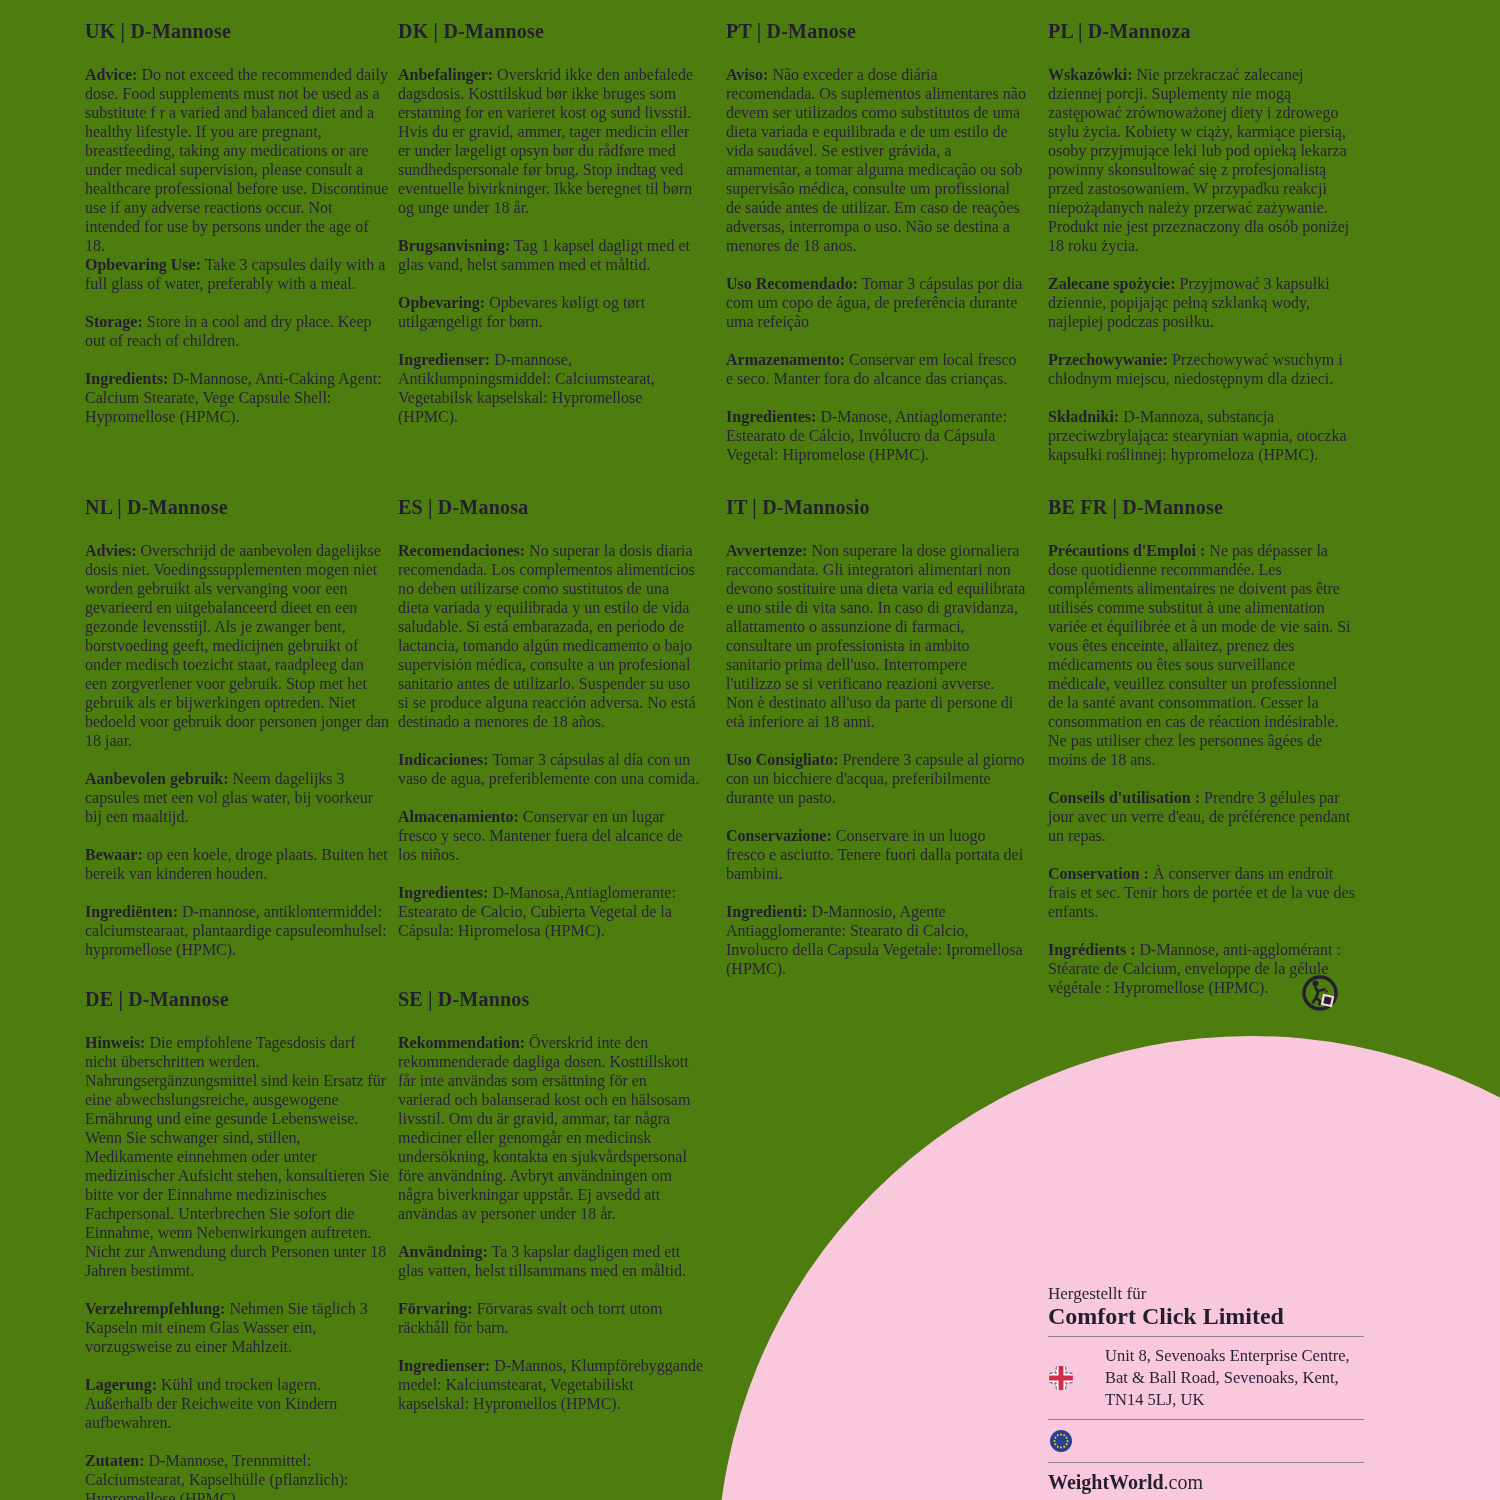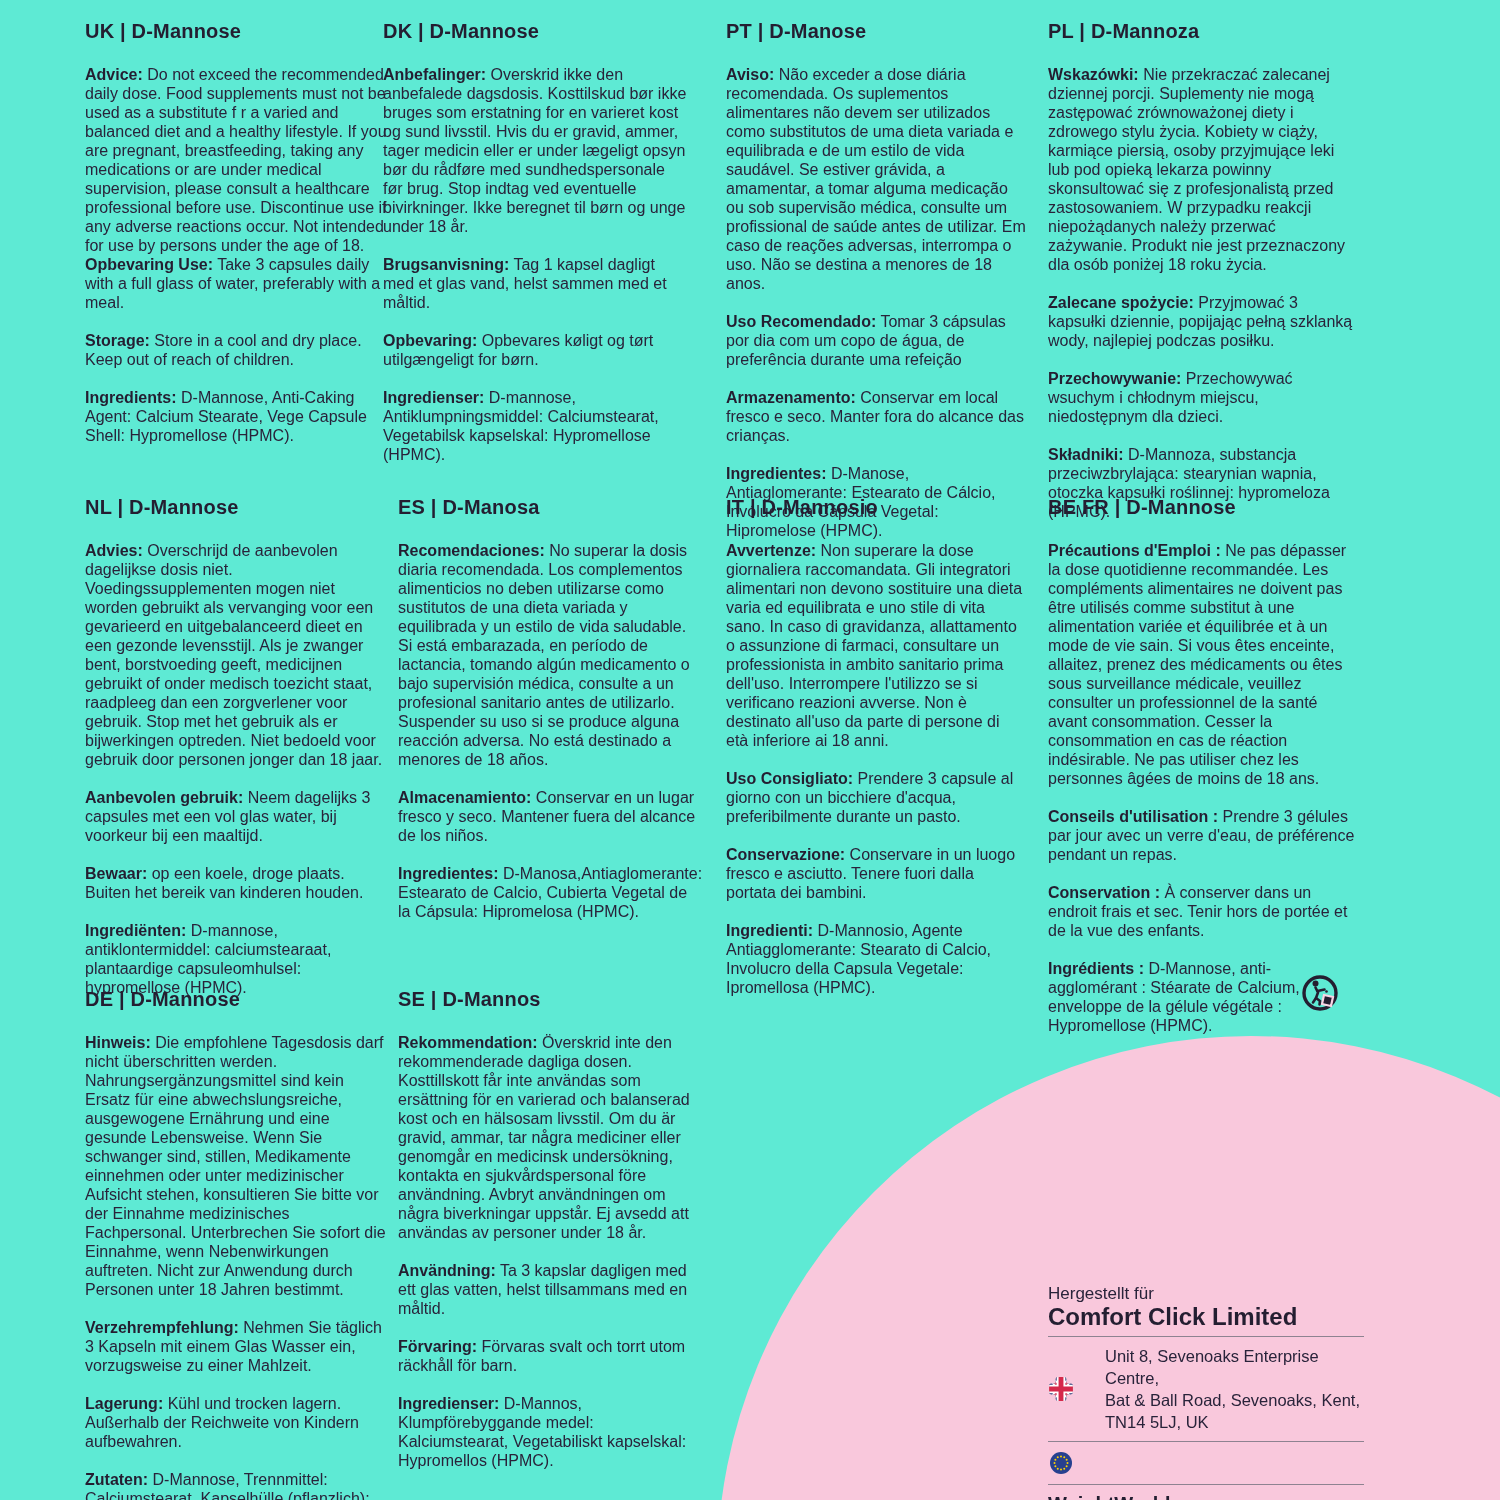--- a/index.html
+++ b/index.html
@@ -1,21 +1,21 @@
 <!DOCTYPE html>
 <html><head>
 <meta charset="utf-8">
 <style>
   html,body{margin:0;padding:0;}
   .page{
     position:relative;
     width:1500px;height:1500px;
-    background:#5eead4;
+    background:#4d7c0f;
     overflow:hidden;
-    font-family:Liberation Sans, sans-serif;
+    font-family:Liberation Serif, serif;
     color:#29233a;
   }
   .circle{
     position:absolute;
     left:717px;top:1036px;
     width:1068px;height:1068px;
     border-radius:50%;
     background:#f9c8dc;
   }
   .sec{position:absolute;width:305px;z-index:2;}
@@ -24,21 +24,21 @@
     margin:0 0 22px 0;
     letter-spacing:.2px;
     color:#241e31;
   }
   .sec p{
     font-size:16px;line-height:19px;
     margin:0 0 19px 0;
   }
   .sec p b{font-weight:700;color:#241e31;}
   .sec-uk{left:85px;top:20px;}
-  .sec-dk{left:383px;top:20px;}
+  .sec-dk{left:398px;top:20px;}
   .sec-pt{left:726px;top:20px;width:300px;}
   .sec-pl{left:1048px;top:20px;width:306px;}
   .sec-nl{left:85px;top:496px;}
   .sec-es{left:398px;top:496px;}
   .sec-it{left:726px;top:496px;width:300px;}
   .sec-befr{left:1048px;top:496px;width:308px;}
   .sec-de{left:85px;top:988px;}
   .sec-se{left:398px;top:988px;}
 
   .mfr{
@@ -93,20 +93,21 @@
   <section class="sec sec-nl">
       <h2>NL | D-Mannose</h2>
       <p><b>Advies:</b> Overschrijd de aanbevolen dagelijkse dosis niet. Voedingssupplementen mogen niet worden gebruikt als vervanging voor een gevarieerd en uitgebalanceerd dieet en een gezonde levensstijl. Als je zwanger bent, borstvoeding geeft, medicijnen gebruikt of onder medisch toezicht staat, raadpleeg dan een zorgverlener voor gebruik. Stop met het gebruik als er bijwerkingen optreden. Niet bedoeld voor gebruik door personen jonger dan 18 jaar.</p>
       <p><b>Aanbevolen gebruik:</b> Neem dagelijks 3 capsules met een vol glas water, bij voorkeur bij een maaltijd.</p>
       <p><b>Bewaar:</b> op een koele, droge plaats. Buiten het bereik van kinderen houden.</p>
       <p><b>Ingrediënten:</b> D-mannose, antiklontermiddel: calciumstearaat, plantaardige capsuleomhulsel: hypromellose (HPMC).</p>
     </section>
   <section class="sec sec-es">
       <h2>ES | D-Manosa</h2>
       <p><b>Recomendaciones:</b> No superar la dosis diaria recomendada. Los complementos alimenticios no deben utilizarse como sustitutos de una dieta variada y equilibrada y un estilo de vida saludable. Si está embarazada, en período de lactancia, tomando algún medicamento o bajo supervisión médica, consulte a un profesional sanitario antes de utilizarlo. Suspender su uso si se produce alguna reacción adversa. No está destinado a menores de 18 años.</p>
+      <p><b>Indicaciones:</b> Tomar 3 cápsulas al día con un vaso de agua, preferiblemente con una comida.</p>
       <p><b>Almacenamiento:</b> Conservar en un lugar fresco y seco. Mantener fuera del alcance de los niños.</p>
       <p><b>Ingredientes:</b> D-Manosa,Antiaglomerante: Estearato de Calcio, Cubierta Vegetal de la Cápsula: Hipromelosa (HPMC).</p>
     </section>
   <section class="sec sec-it">
       <h2>IT | D-Mannosio</h2>
       <p><b>Avvertenze:</b> Non superare la dose giornaliera raccomandata. Gli integratori alimentari non devono sostituire una dieta varia ed equilibrata e uno stile di vita sano. In caso di gravidanza, allattamento o assunzione di farmaci, consultare un professionista in ambito sanitario prima dell'uso. Interrompere l'utilizzo se si verificano reazioni avverse. Non è destinato all'uso da parte di persone di età inferiore ai 18 anni.</p>
       <p><b>Uso Consigliato:</b> Prendere 3 capsule al giorno con un bicchiere d'acqua, preferibilmente durante un pasto.</p>
       <p><b>Conservazione:</b> Conservare in un luogo fresco e asciutto. Tenere fuori dalla portata dei bambini.</p>
       <p><b>Ingredienti:</b> D-Mannosio, Agente Antiagglomerante: Stearato di Calcio, Involucro della Capsula Vegetale: Ipromellosa (HPMC).</p>
     </section>

